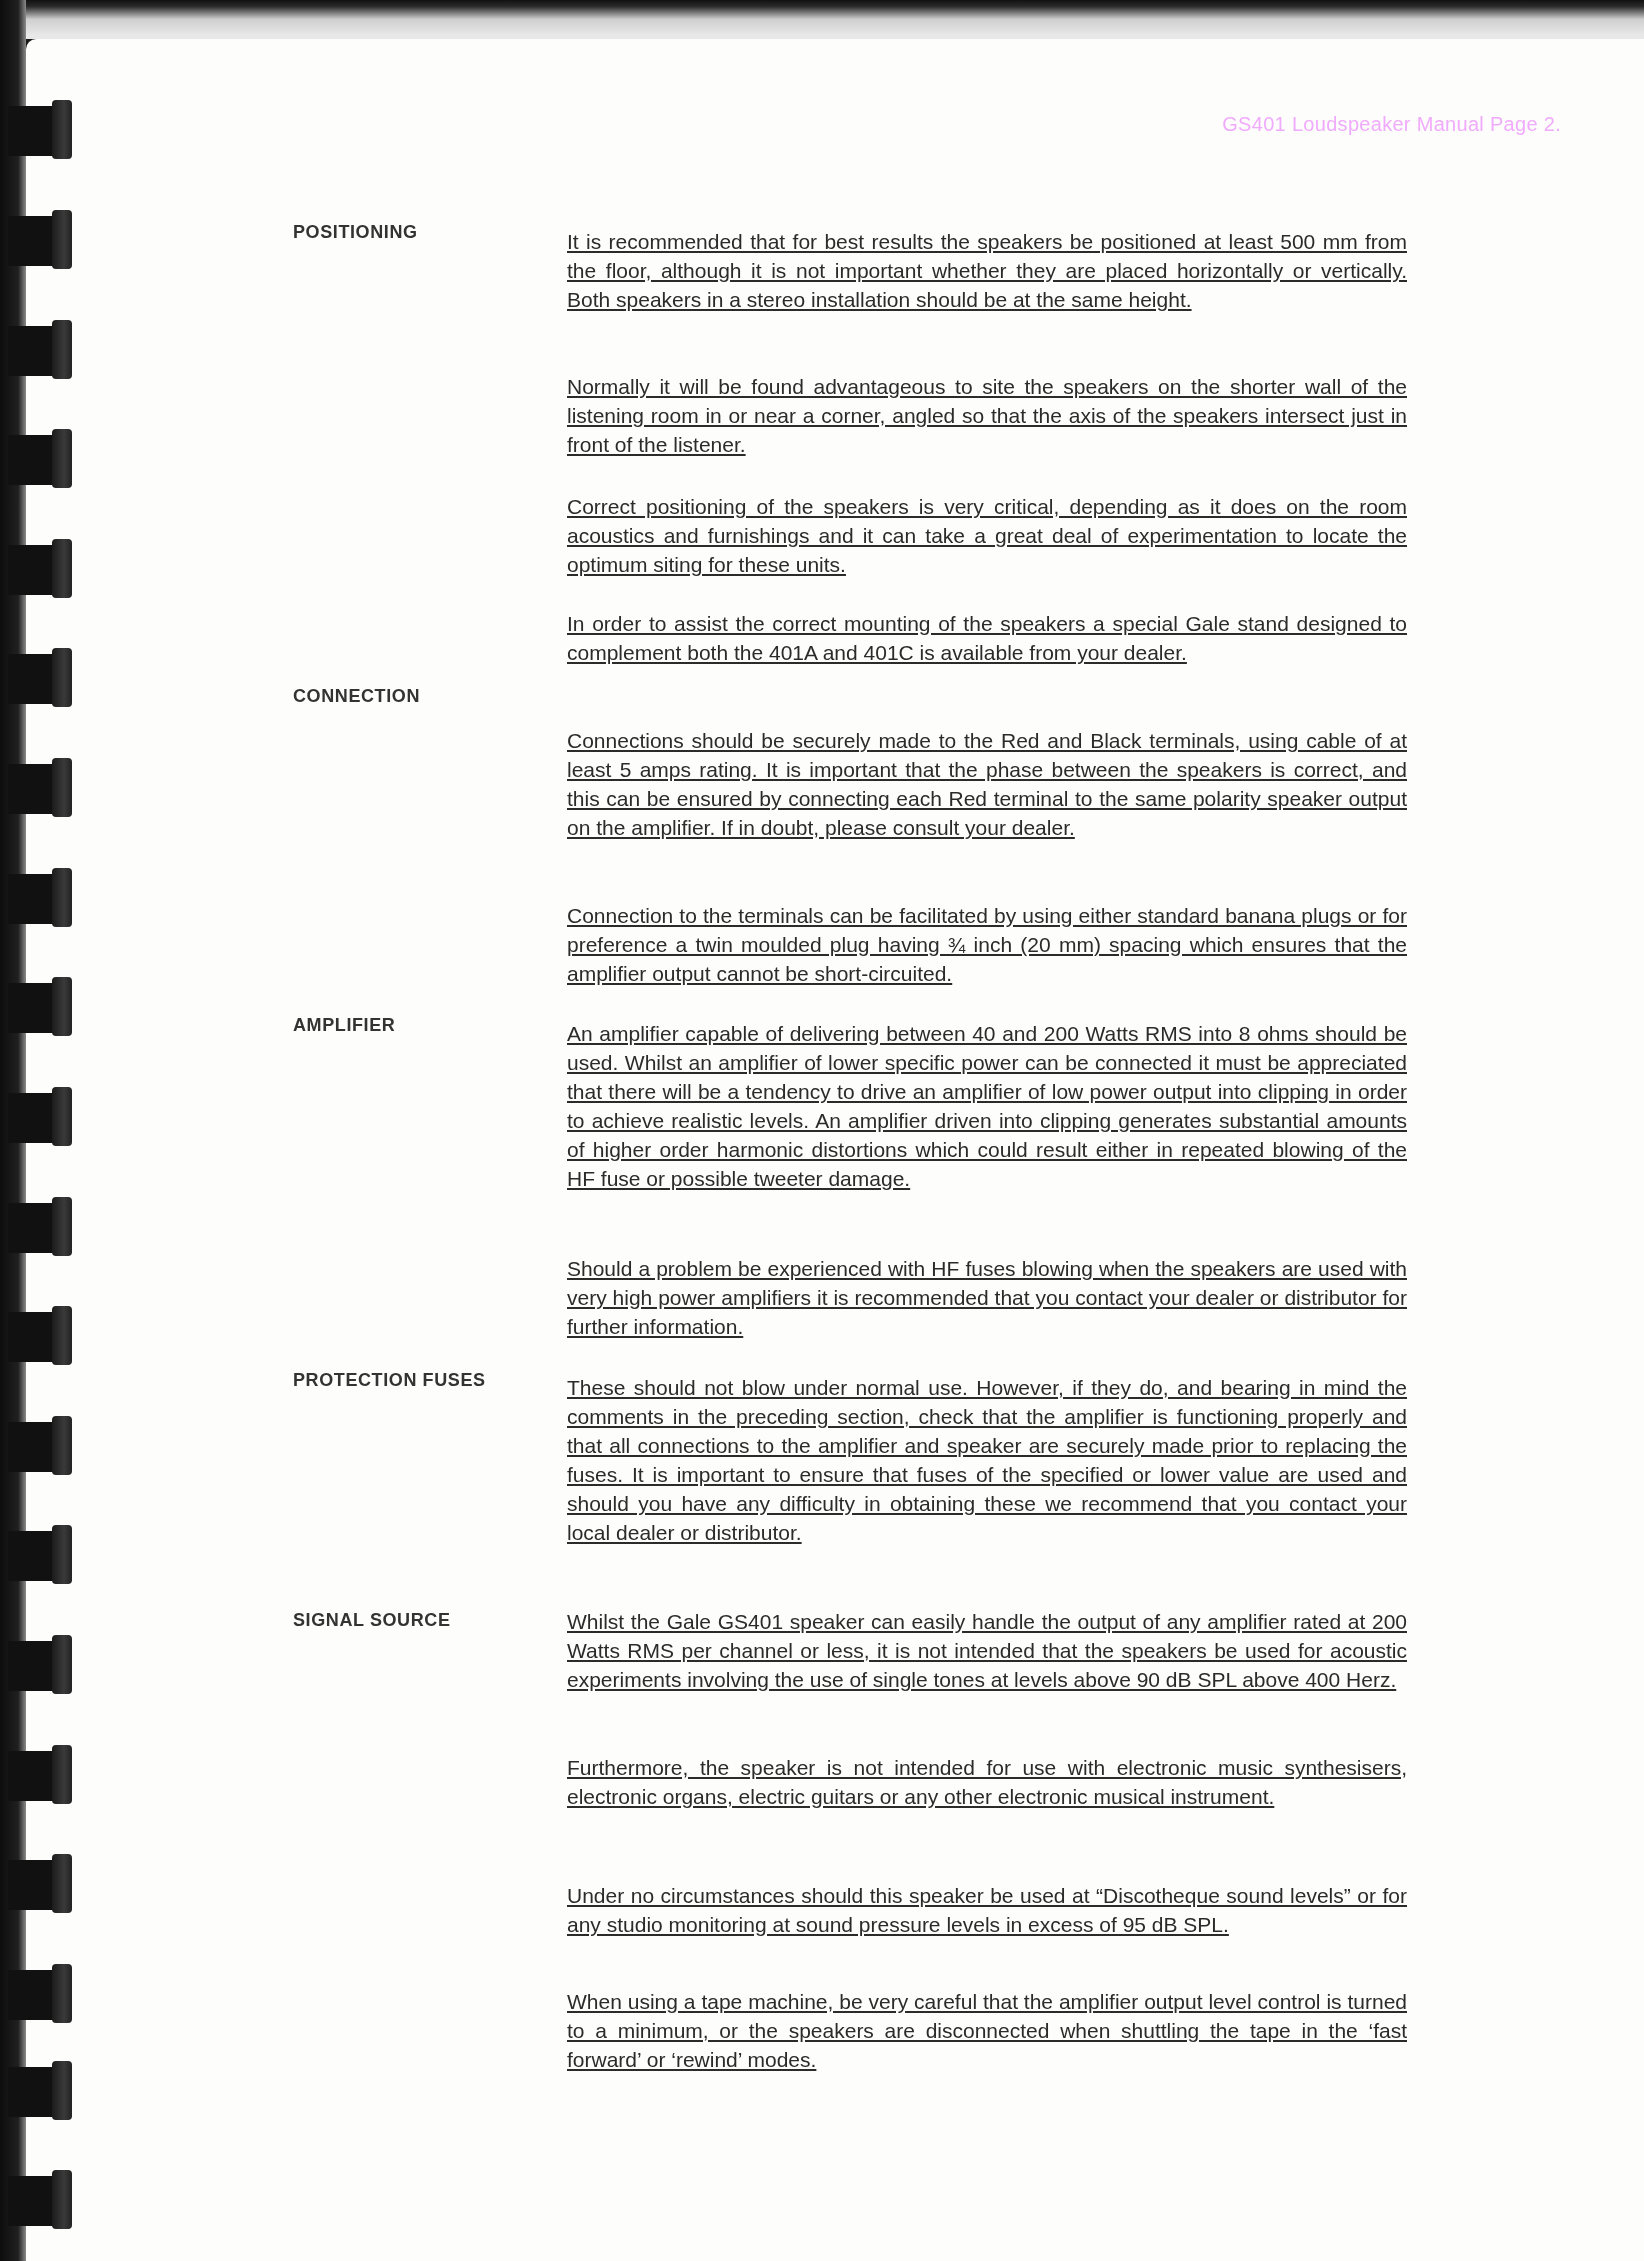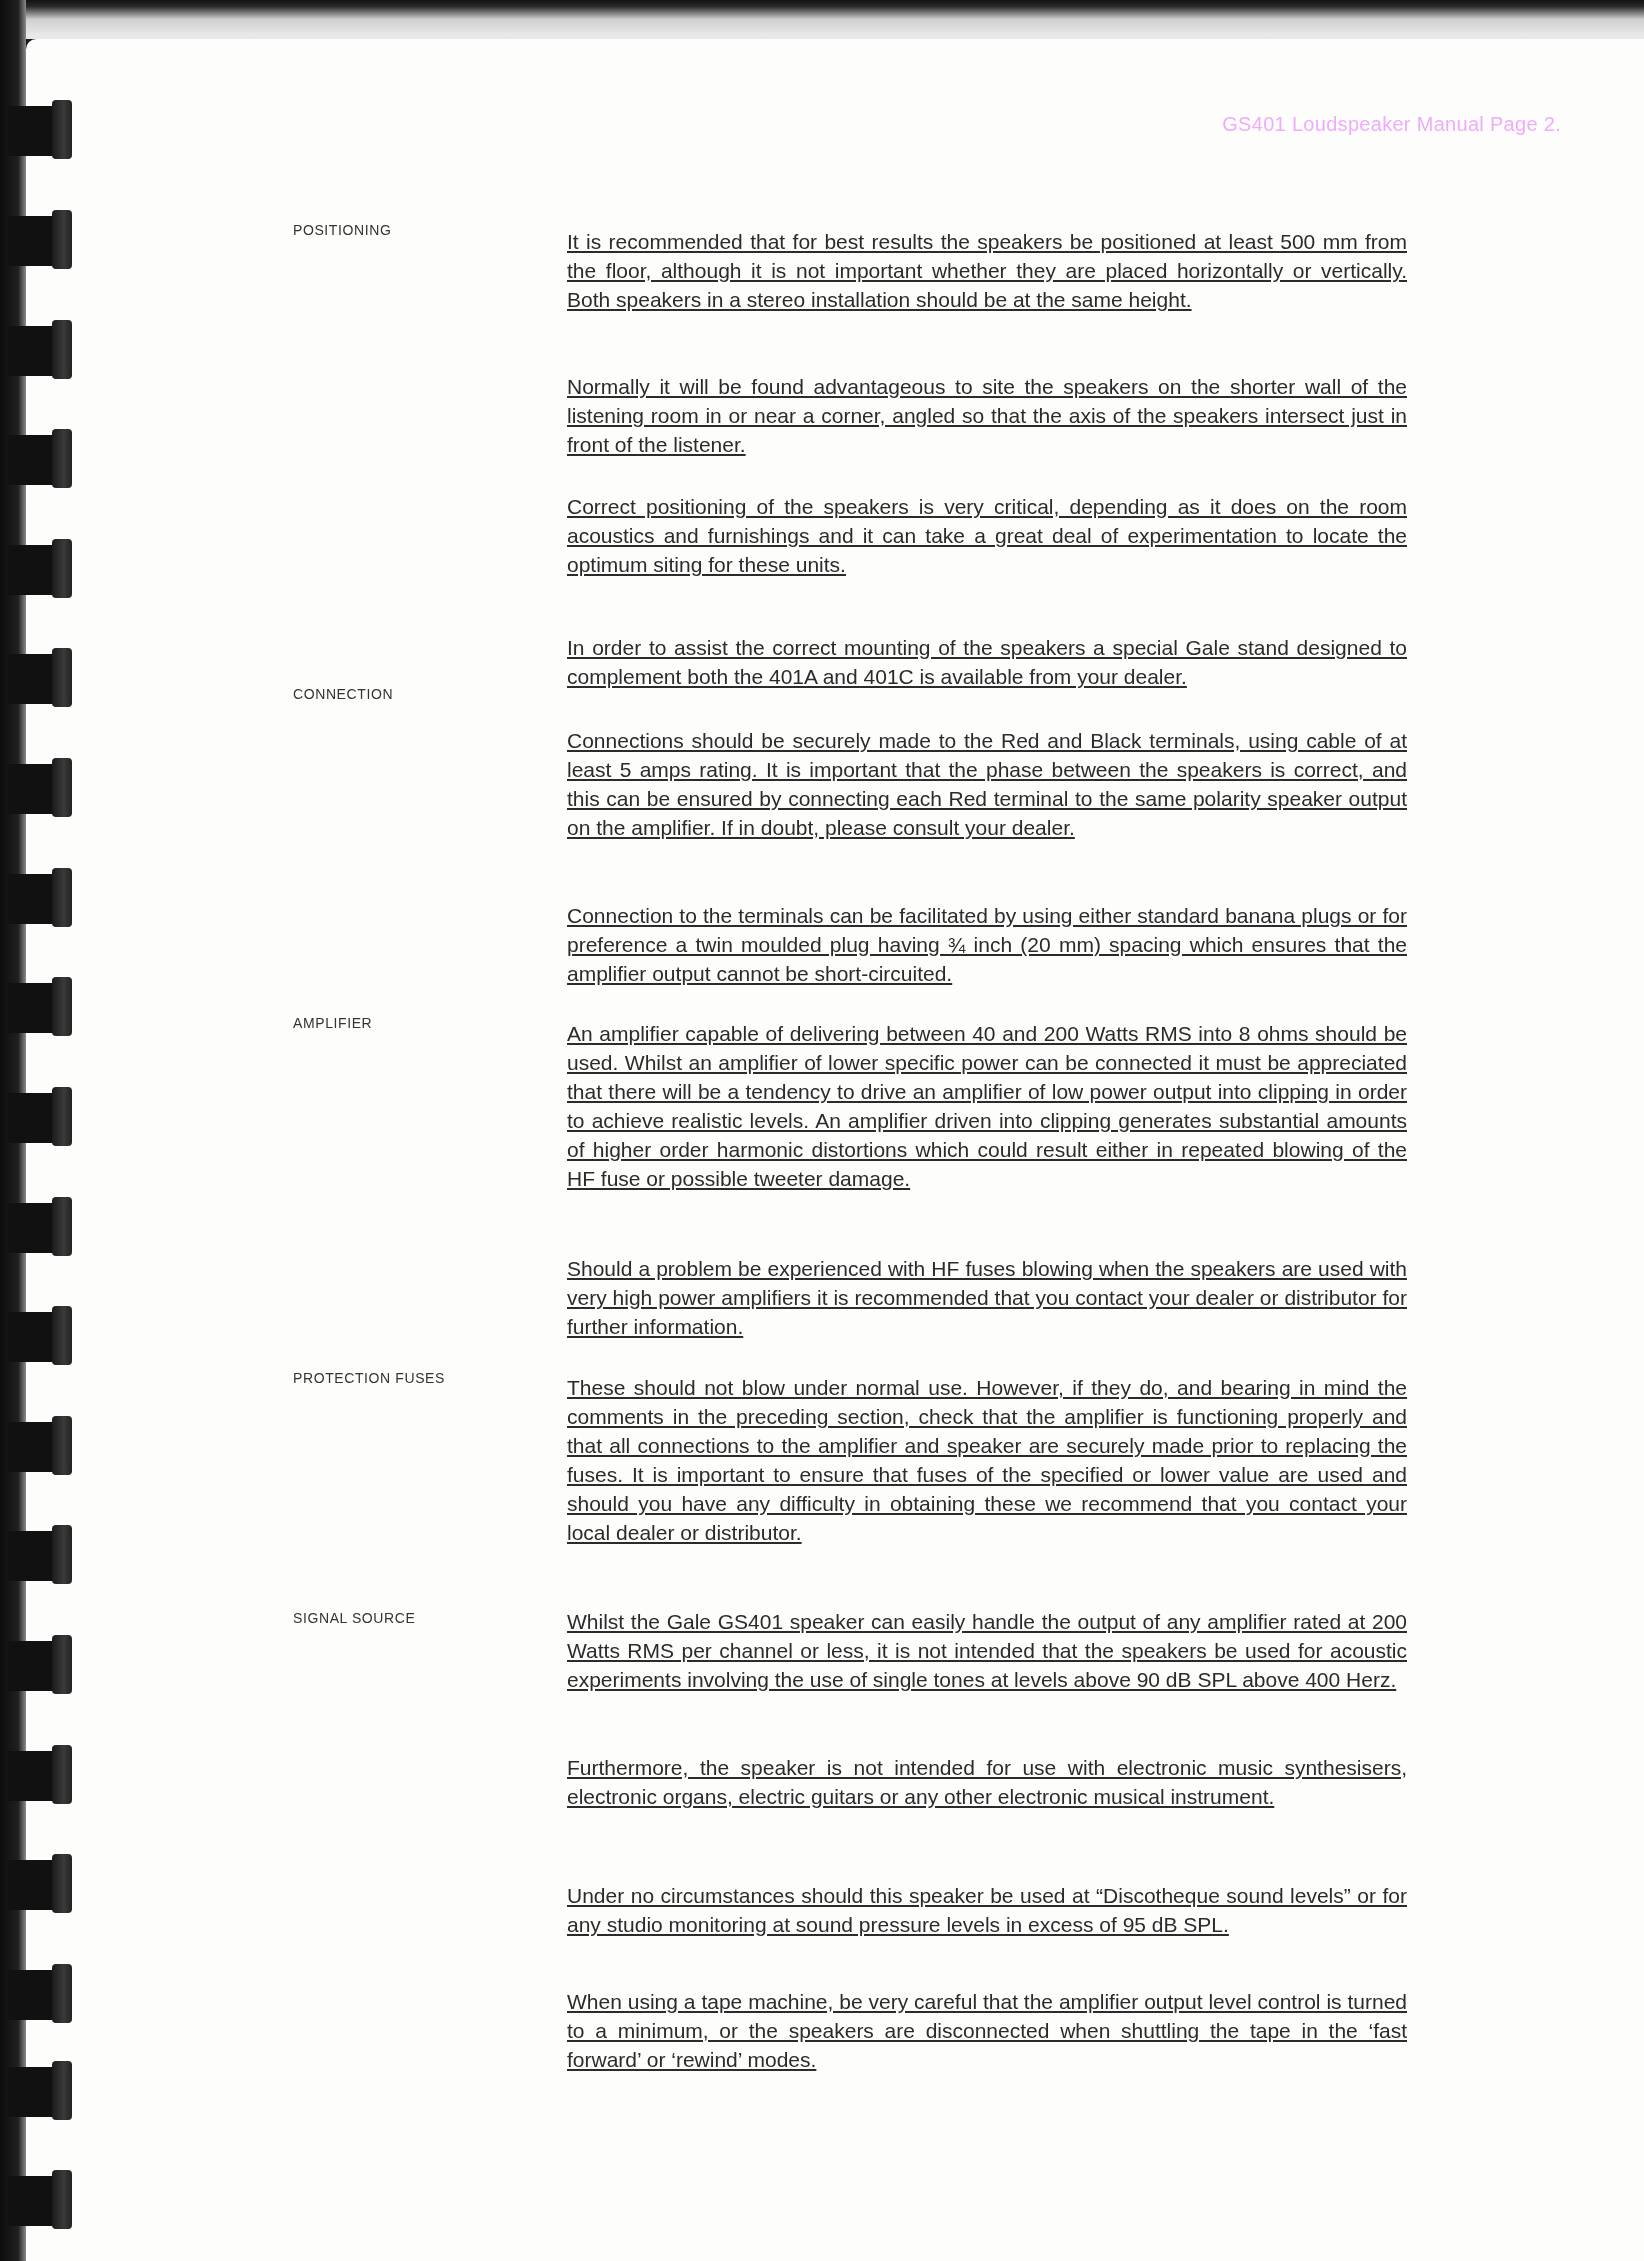--- a/index.html
+++ b/index.html
@@ -29,21 +29,21 @@
     content: ""; position: absolute; right: 0; top: -6.4px; width: 19.3px; height: 59px;
     background: linear-gradient(90deg, #1b1b1b, #3a3a3a 60%, #222);
     border-radius: 3.9px;
   }
   .header {
     position: absolute; right: 83px; top: 113px;
     font-size: 20px; color: #f0abfc; letter-spacing: 0.3px;
   }
   .section-label {
     position: absolute; left: 293px;
-    font-size: 14px; font-weight: normal; color: #333;
+    font-size: 18px; font-weight: bold; color: #333;
     letter-spacing: 0.6px;
   }
   .para {
     position: absolute; left: 567px; width: 840px;
     font-size: 21px; line-height: 29px; color: #2b2b2b;
     text-align: justify;
     text-decoration: underline;
   }
 </style>
 </head>
@@ -74,21 +74,21 @@
 <div class="comb" style="top:1970px"></div>
 <div class="comb" style="top:2067px"></div>
 <div class="comb" style="top:2176px"></div>
 
 <div class="header">GS401 Loudspeaker Manual Page 2.</div>
 
 <div class="section-label" style="top:222px">POSITIONING</div>
 <div class="para" style="top:227px">It is recommended that for best results the speakers be positioned at least 500 mm from the floor, although it is not important whether they are placed horizontally or vertically. Both speakers in a stereo installation should be at the same height.</div>
 <div class="para" style="top:372px">Normally it will be found advantageous to site the speakers on the shorter wall of the listening room in or near a corner, angled so that the axis of the speakers intersect just in front of the listener.</div>
 <div class="para" style="top:492px">Correct positioning of the speakers is very critical, depending as it does on the room acoustics and furnishings and it can take a great deal of experimentation to locate the optimum siting for these units.</div>
-<div class="para" style="top:633px">In order to assist the correct mounting of the speakers a special Gale stand designed to complement both the 401A and 401C is available from your dealer.</div>
+<div class="para" style="top:609px">In order to assist the correct mounting of the speakers a special Gale stand designed to complement both the 401A and 401C is available from your dealer.</div>
 
 <div class="section-label" style="top:686px">CONNECTION</div>
 <div class="para" style="top:726px">Connections should be securely made to the Red and Black terminals, using cable of at least 5 amps rating. It is important that the phase between the speakers is correct, and this can be ensured by connecting each Red terminal to the same polarity speaker output on the amplifier. If in doubt, please consult your dealer.</div>
 <div class="para" style="top:901px">Connection to the terminals can be facilitated by using either standard banana plugs or for preference a twin moulded plug having ¾ inch (20 mm) spacing which ensures that the amplifier output cannot be short-circuited.</div>
 
 <div class="section-label" style="top:1015px">AMPLIFIER</div>
 <div class="para" style="top:1019px">An amplifier capable of delivering between 40 and 200 Watts RMS into 8 ohms should be used. Whilst an amplifier of lower specific power can be connected it must be appreciated that there will be a tendency to drive an amplifier of low power output into clipping in order to achieve realistic levels. An amplifier driven into clipping generates substantial amounts of higher order harmonic distortions which could result either in repeated blowing of the HF fuse or possible tweeter damage.</div>
 <div class="para" style="top:1254px">Should a problem be experienced with HF fuses blowing when the speakers are used with very high power amplifiers it is recommended that you contact your dealer or distributor for further information.</div>
 
 <div class="section-label" style="top:1370px">PROTECTION FUSES</div>

